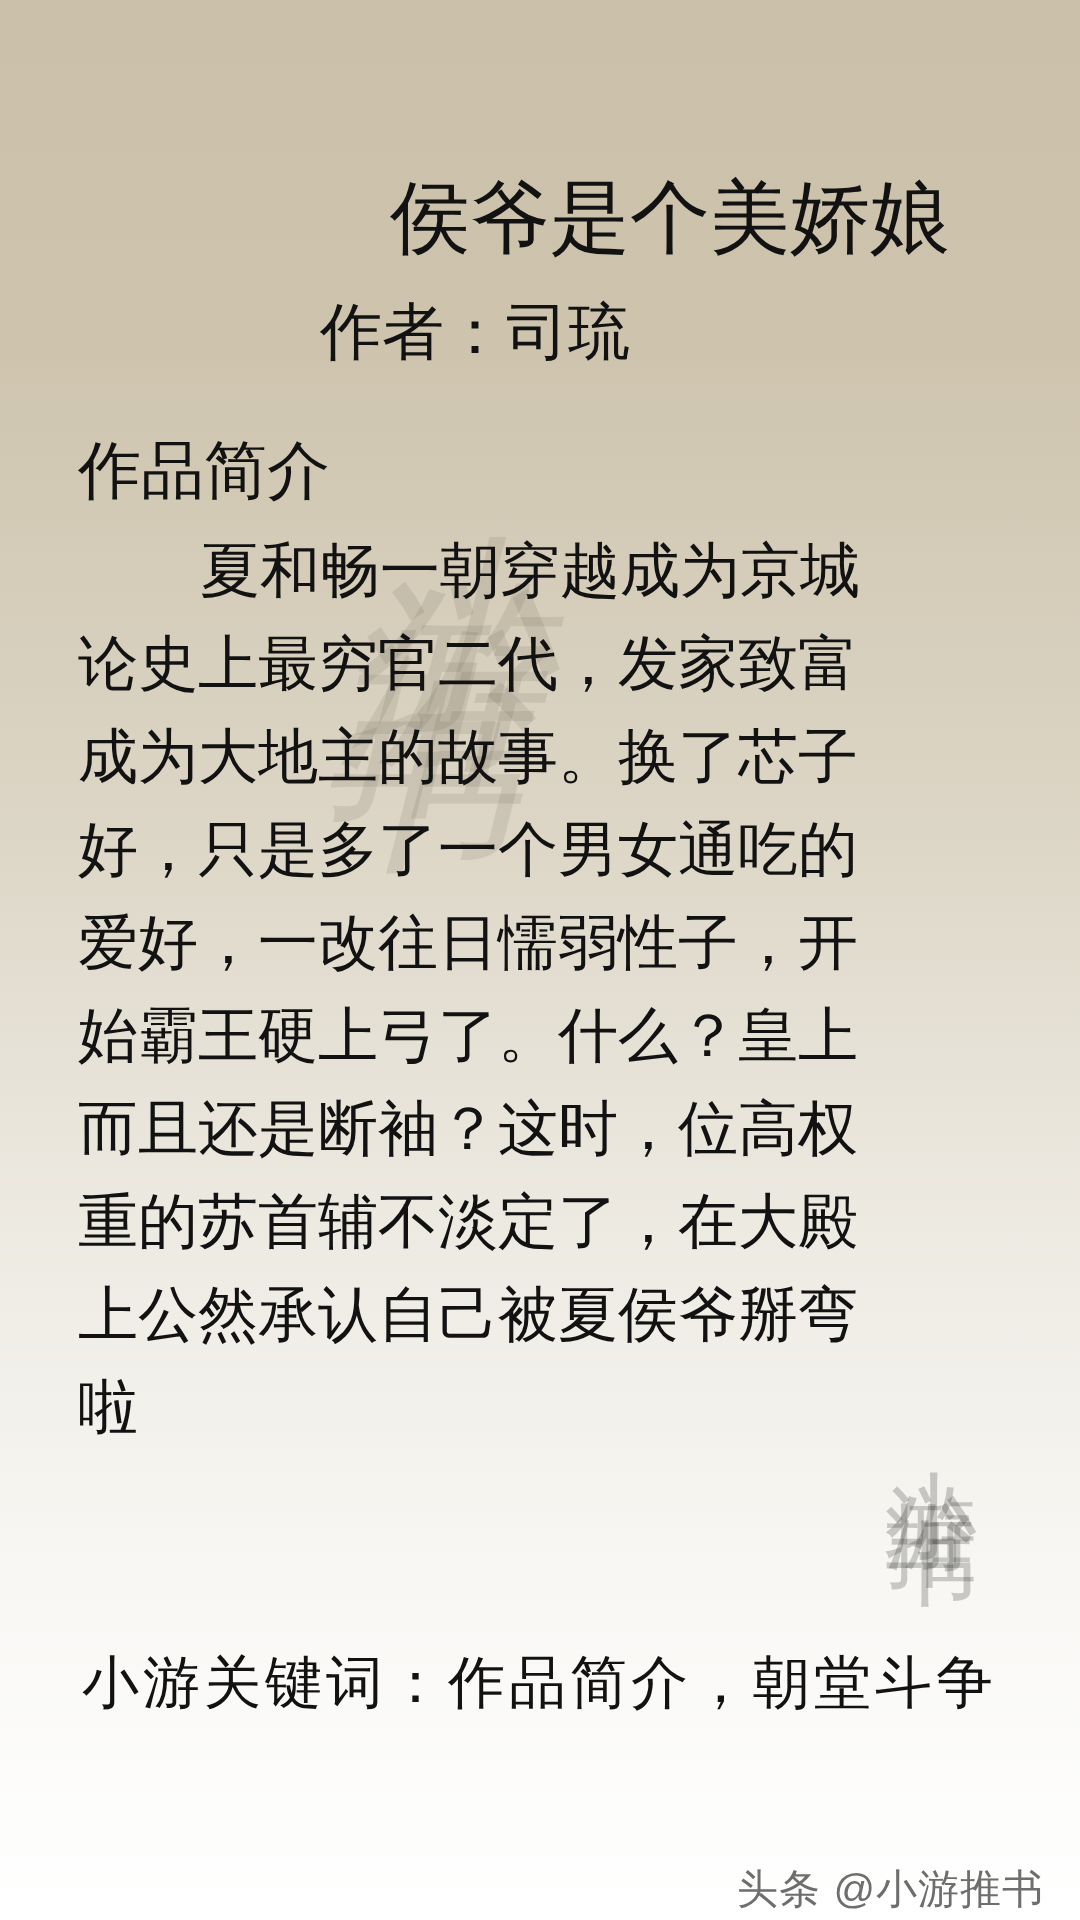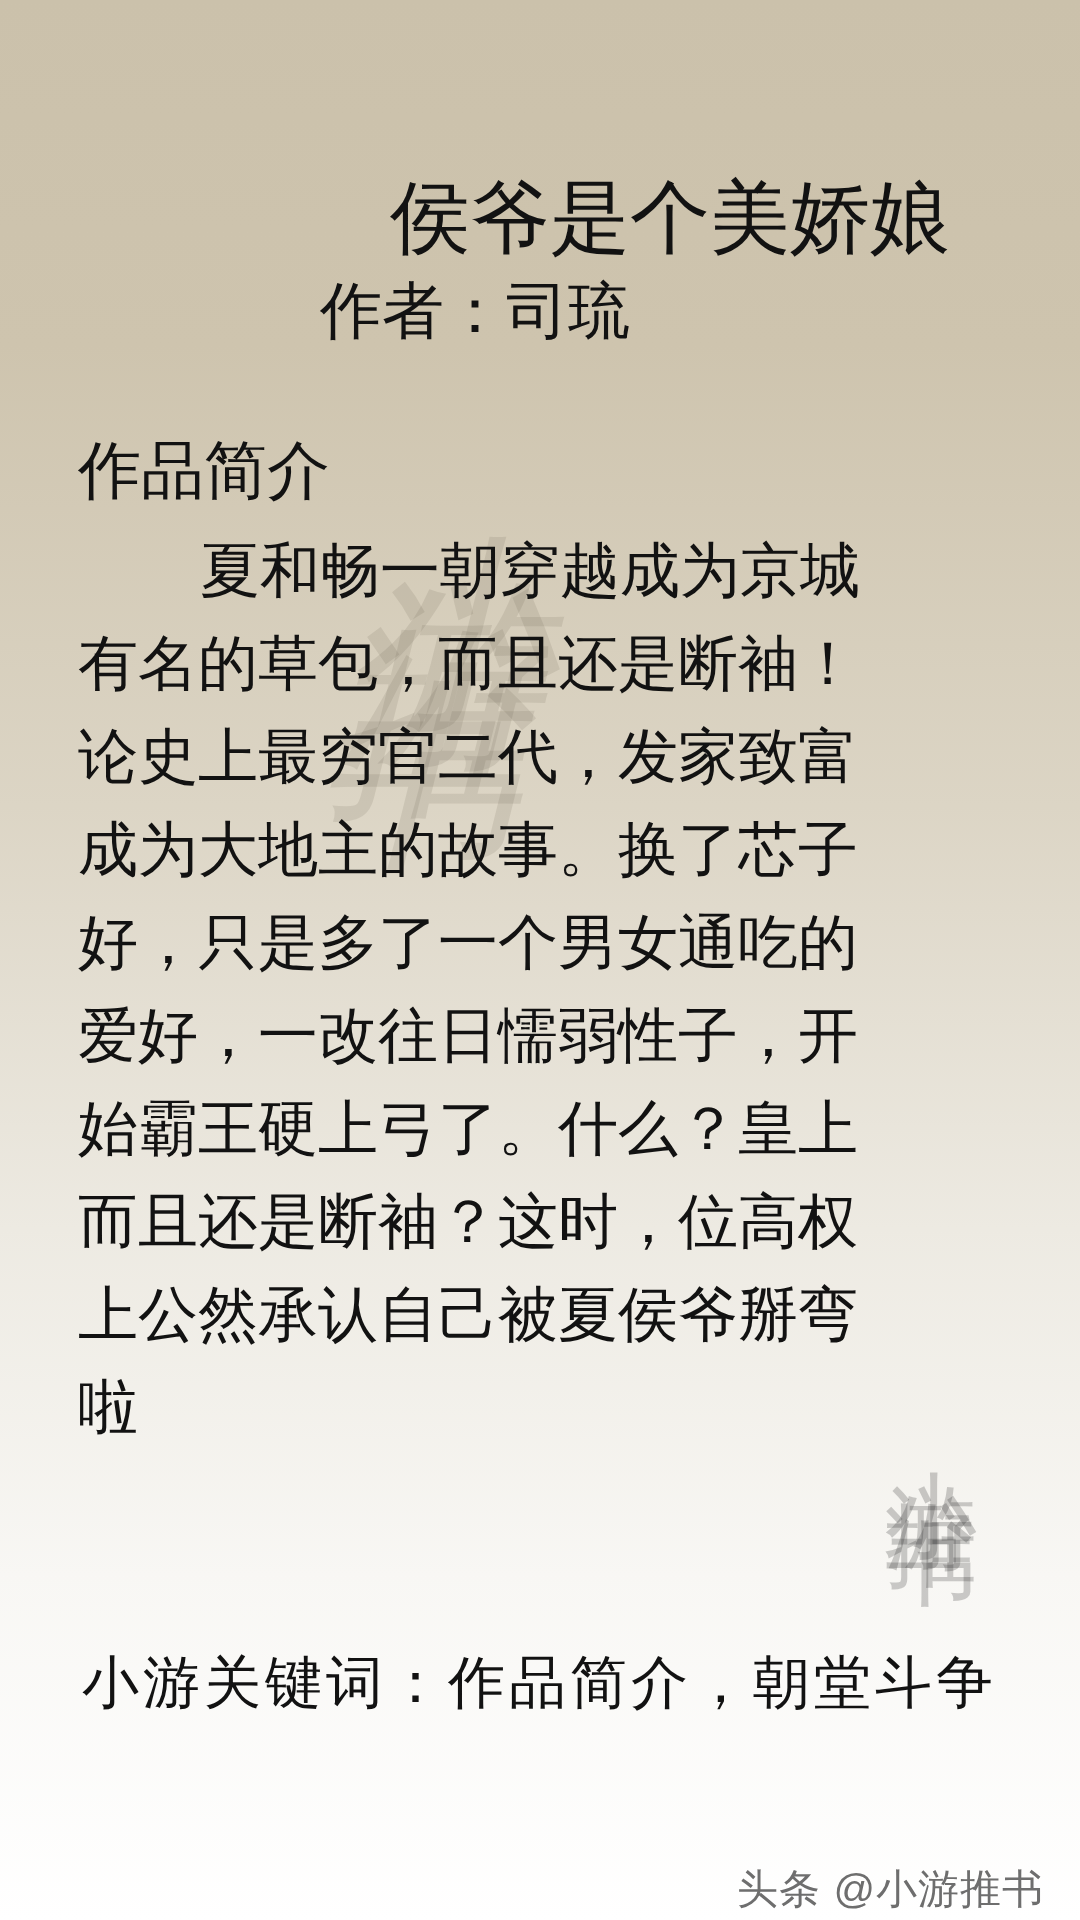--- a/index.html
+++ b/index.html
@@ -63,21 +63,21 @@
       top: 172px;
       left: 0;
       width: 950px;
       text-align: right;
       font-size: 80px;
       line-height: 1.15;
       white-space: nowrap;
     }
     .author {
       position: absolute;
-      top: 275px;
+      top: 296px;
       left: 0;
       width: 950px;
       text-align: center;
       font-size: 62px;
       line-height: 1.15;
       white-space: nowrap;
     }
     .section-heading {
       position: absolute;
       top: 436px;
@@ -119,26 +119,26 @@
 <div class="wm-right">小游推书</div>
 
 <div class="title">侯爷是个美娇娘</div>
 
 <div class="author">作者：司琉</div>
 
 <div class="section-heading">作品简介</div>
 
 <div class="synopsis">
   <div class="line indent">夏和畅一朝穿越成为京城</div>
-  <div class="line">有名的草包，而且还是断袖！</div>
   <div class="line">论史上最穷官二代，发家致富</div>
   <div class="line">成为大地主的故事。换了芯子</div>
   <div class="line">好，只是多了一个男女通吃的</div>
   <div class="line">爱好，一改往日懦弱性子，开</div>
   <div class="line">始霸王硬上弓了。什么？皇上</div>
   <div class="line">而且还是断袖？这时，位高权</div>
+  <div class="line">重的苏首辅不淡定了，在大殿</div>
   <div class="line">上公然承认自己被夏侯爷掰弯</div>
   <div class="line">啦</div>
 </div>
 
 <div class="keywords">小游关键词：作品简介，朝堂斗争</div>
 
 <div class="credit">头条 @小游推书</div>
 
 </body></html>

